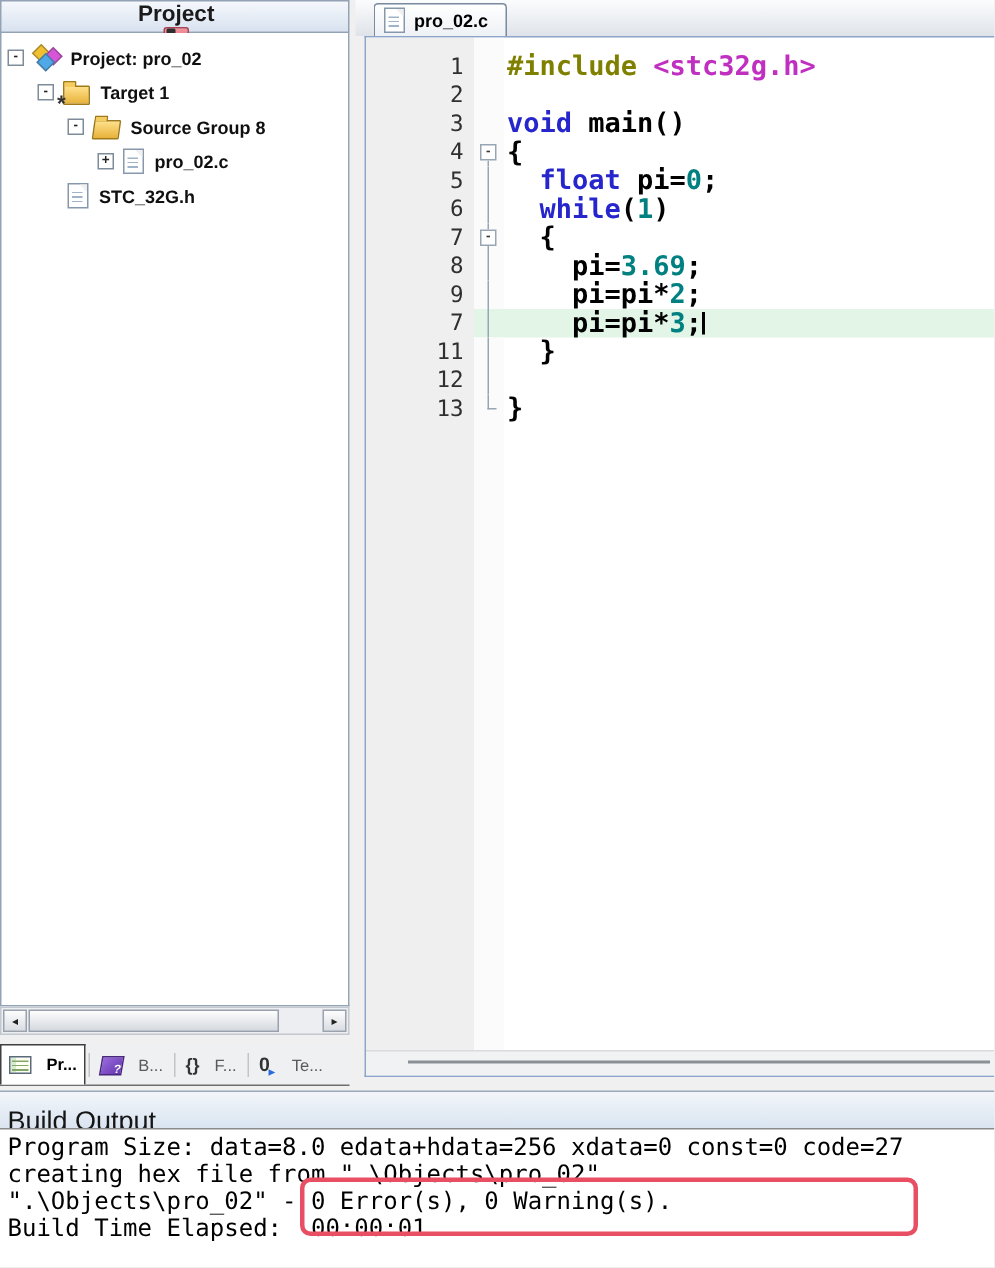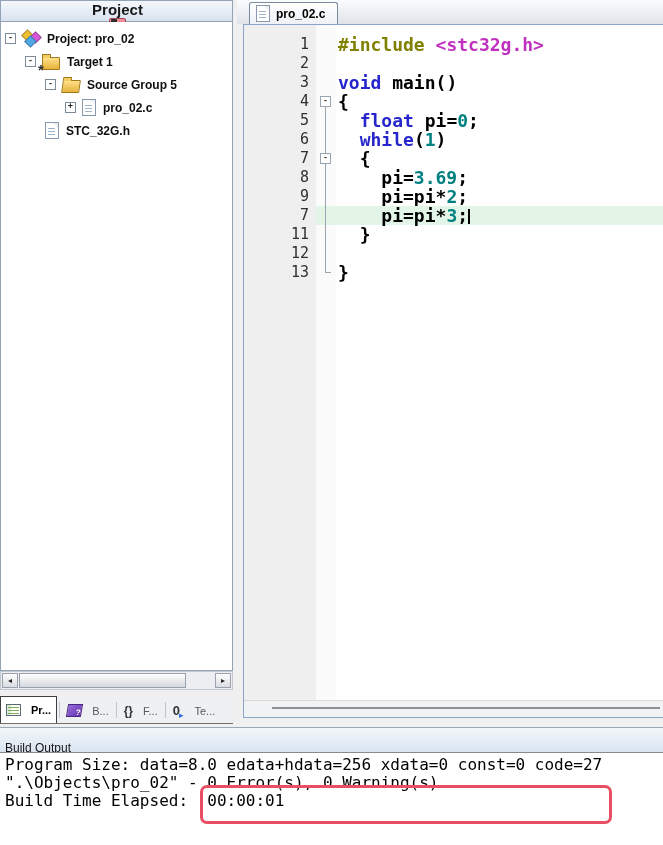--- a/index.html
+++ b/index.html
@@ -102,21 +102,21 @@
     text-align:center;box-sizing:content-box;}
   .seg-kw{color:var(--kw);}  .seg-num{color:var(--num);}
   .seg-dir{color:var(--dir);} .seg-inc{color:var(--inc);} .seg-pl{color:#000;}
   .caret{display:inline-block;width:2px;height:15px;background:#000;vertical-align:-2px;}
   #ebottom{position:absolute;left:0;right:0;bottom:0;height:16px;background:#f1f2f3;border-top:1px solid #d8dade;}
   #ebottom .bar{position:absolute;left:28px;right:3px;top:6px;height:2px;background:#8b8f96;}
 
   
   #build-header{position:absolute;left:0;top:727px;right:0;height:41px;
     background:linear-gradient(#f2f6fa,#cbd9ea);border-top:1px solid #9aa8ba;border-bottom:1px solid #93a3b5;
-    box-sizing:border-box;display:flex;align-items:center;padding-left:5px;font-size:12px;color:#151515;}
+    box-sizing:border-box;display:flex;align-items:center;padding-left:5px;font-size:18px;color:#151515;}
   #build-output{position:absolute;left:0;top:752px;right:0;bottom:0;background:#fff;
     border-top:1px solid #8a8a8a;box-sizing:border-box;padding:3px 0 0 5px;
     font-size:16px;line-height:18px;white-space:pre;color:#000;}
   #redbox{position:absolute;left:200px;top:785px;width:412px;height:39px;border:3px solid var(--red);
     border-radius:7px;box-sizing:border-box;pointer-events:none;z-index:5;}
 </style>
 </head>
 <body>
 
 <div id="window">
@@ -139,21 +139,21 @@
           <span class="tlabel">Project: pro_02</span>
         </div>
         <div class="trow" style="padding-left: 24px;">
           <span class="exp">-</span>
           <span class="ticon icon-folder target-folder-icon"></span>
           <span class="tlabel">Target 1</span>
         </div>
         <div class="trow" style="padding-left: 44px;">
           <span class="exp">-</span>
           <span class="ticon icon-folder folder-open-icon"></span>
-          <span class="tlabel">Source Group 5</span>
+          <span class="tlabel">Source Group 8</span>
         </div>
         <div class="trow" style="padding-left: 64px;">
           <span class="exp">+</span>
           <span class="ticon icon-file c-file-icon"></span>
           <span class="tlabel">pro_02.c</span>
         </div>
         <div class="trow" style="padding-left: 27px;">
           <span class="exp none"></span>
           <span class="ticon icon-file header-file-icon"></span>
           <span class="tlabel">STC_32G.h</span>
@@ -269,16 +269,16 @@
         </div>
       </div>
     <div id="ebottom">
         <span class="bar"></span>
       </div>
   </div>
 
   <div id="build-header">
     <span>Build Output</span>
   </div>
-  <div id="build-output" class="mono"><div>Program Size: data=8.0 edata+hdata=256 xdata=0 const=0 code=27</div><div>".\Objects\pro_02" - 0 Error(s), 0 Warning(s).</div><div>Build Time Elapsed:  00:00:01</div></div>
+  <div id="build-output" class="mono"><div>Program Size: data=8.0 edata+hdata=256 xdata=0 const=0 code=27</div><div>creating hex file from ".\Objects\pro_02"...</div><div>".\Objects\pro_02" - 0 Error(s), 0 Warning(s).</div><div>Build Time Elapsed:  00:00:01</div></div>
   <div id="redbox"></div>
 
 </div>
 
 </body></html>

